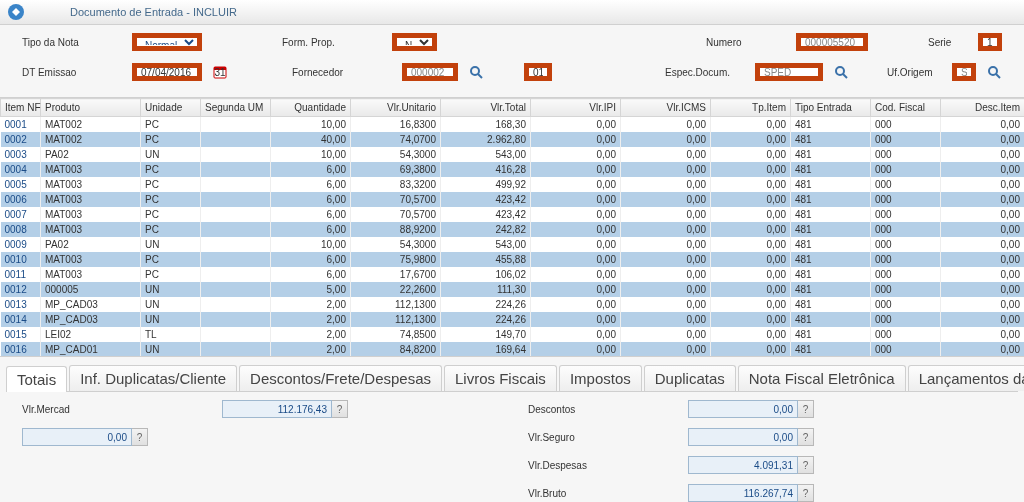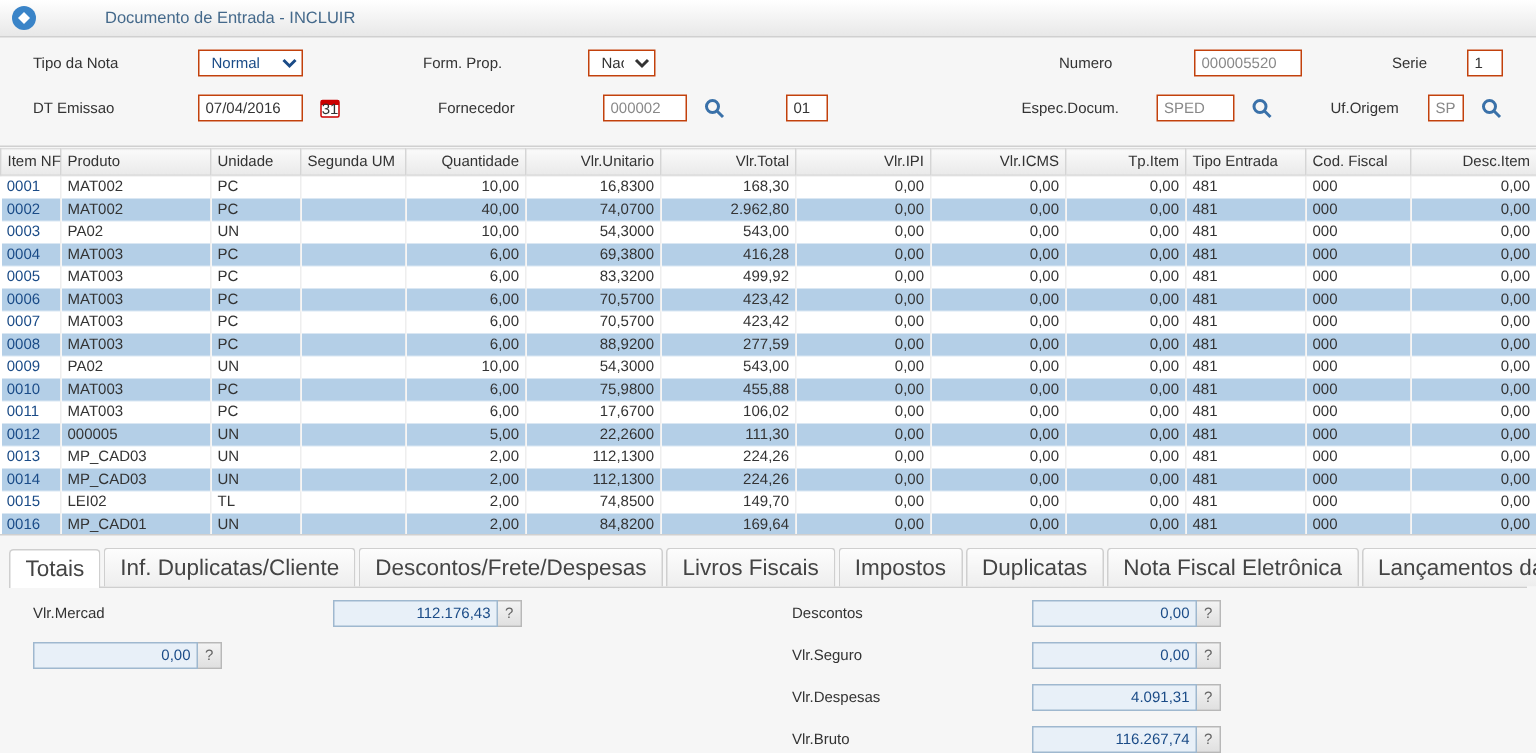--- a/index.html
+++ b/index.html
@@ -5,21 +5,21 @@
 * { box-sizing: border-box; margin: 0; padding: 0; font-family: Verdana, Arial, sans-serif; font-size: 10px; }
 body { background: #f6f6f6; color: #333; width: 1024px; height: 502px; overflow: hidden; }
 
 .titlebar { background: linear-gradient(#fff,#e8e8e8); border-bottom: 1px solid #d0d0d0; padding: 4px 8px; display: flex; align-items: center; gap: 40px; }
 .titlebar .ticon { width: 16px; height: 16px; border-radius: 50%; background: #3a84c8; display: inline-flex; align-items: center; justify-content: center; margin-right: 6px; color: #fff; font-weight: bold; }
 .titlebar .ttext { color: #44698b; font-size: 11px; }
 
 .form-area { padding: 8px 22px 4px 22px; }
 .form-row { display: flex; align-items: center; margin-bottom: 12px; gap: 10px; }
 .lbl { color: #333; min-width: 100px; }
-.sel, .inp { border: 1px solid #c2410c; background: #fff; height: 18px; padding: 1px 4px; font-size: 10px; color: #333; }
+.sel, .inp { border: 5px solid #c2410c; background: #fff; height: 18px; padding: 1px 4px; font-size: 10px; color: #333; }
 .sel { width: 60px; }
 .icon-btn { width: 16px; height: 16px; display: inline-flex; align-items: center; justify-content: center; border: none; background: transparent; cursor: pointer; color: #3a71a9; }
 
 .grid-wrap { border-top: 1px solid #d0d0d0; border-bottom: 1px solid #d0d0d0; background: #fff; overflow-x: auto; height: 260px; }
 table.grid { border-collapse: collapse; width: 1024px; table-layout: fixed; }
 .grid th { background: linear-gradient(#fafafa,#e9e9e9); border: 1px solid #d5d5d5; padding: 3px 4px; text-align: left; font-weight: normal; color: #333; white-space: nowrap; height: 18px; }
 .grid td { border-right: 1px solid #eee; padding: 2px 4px; white-space: nowrap; overflow: hidden; height: 14px; }
 .grid td.r, .grid th.r { text-align: right; }
 .grid tbody tr:nth-child(even) td { background: #b4cfe7; }
 .grid tbody tr:nth-child(odd) td { background: #fff; }
@@ -82,21 +82,21 @@
     <button class="icon-btn">
       <svg width="14" height="14" viewBox="0 0 14 14">
           <circle cx="6" cy="6" r="4" fill="none" stroke="#3a71a9" stroke-width="2"></circle>
           <line x1="9" y1="9" x2="13" y2="13" stroke="#3a71a9" stroke-width="2"></line>
         </svg>
     </button>
     <span style="flex:0 0 20px"></span>
     <input class="inp" style="width: 28px;" value="01">
     <span style="flex:1"></span>
     <span class="lbl" style="min-width:80px">Espec.Docum.</span>
-    <input class="inp" style="width: 52px; color: rgb(136, 136, 136);" value="SPED">
+    <input class="inp" style="width: 68px; color: rgb(136, 136, 136);" value="SPED">
     <button class="icon-btn">
       <svg width="14" height="14" viewBox="0 0 14 14">
           <circle cx="6" cy="6" r="4" fill="none" stroke="#3a71a9" stroke-width="2"></circle>
           <line x1="9" y1="9" x2="13" y2="13" stroke="#3a71a9" stroke-width="2"></line>
         </svg>
     </button>
     <span style="flex:0 0 18px"></span>
     <span class="lbl" style="min-width:55px">Uf.Origem</span>
     <input class="inp" style="width: 24px; color: rgb(136, 136, 136);" value="SP">
     <button class="icon-btn">
@@ -248,21 +248,21 @@
           <td>000</td>
           <td class="r">0,00</td>
         </tr>
         <tr>
           <td>0008</td>
           <td>MAT003</td>
           <td>PC</td>
           <td></td>
           <td class="r">6,00</td>
           <td class="r">88,9200</td>
-          <td class="r">277,59</td>
+          <td class="r">242,82</td>
           <td class="r">0,00</td>
           <td class="r">0,00</td>
           <td class="r">0,00</td>
           <td>481</td>
           <td>000</td>
           <td class="r">0,00</td>
         </tr>
         <tr>
           <td>0009</td>
           <td>PA02</td>

